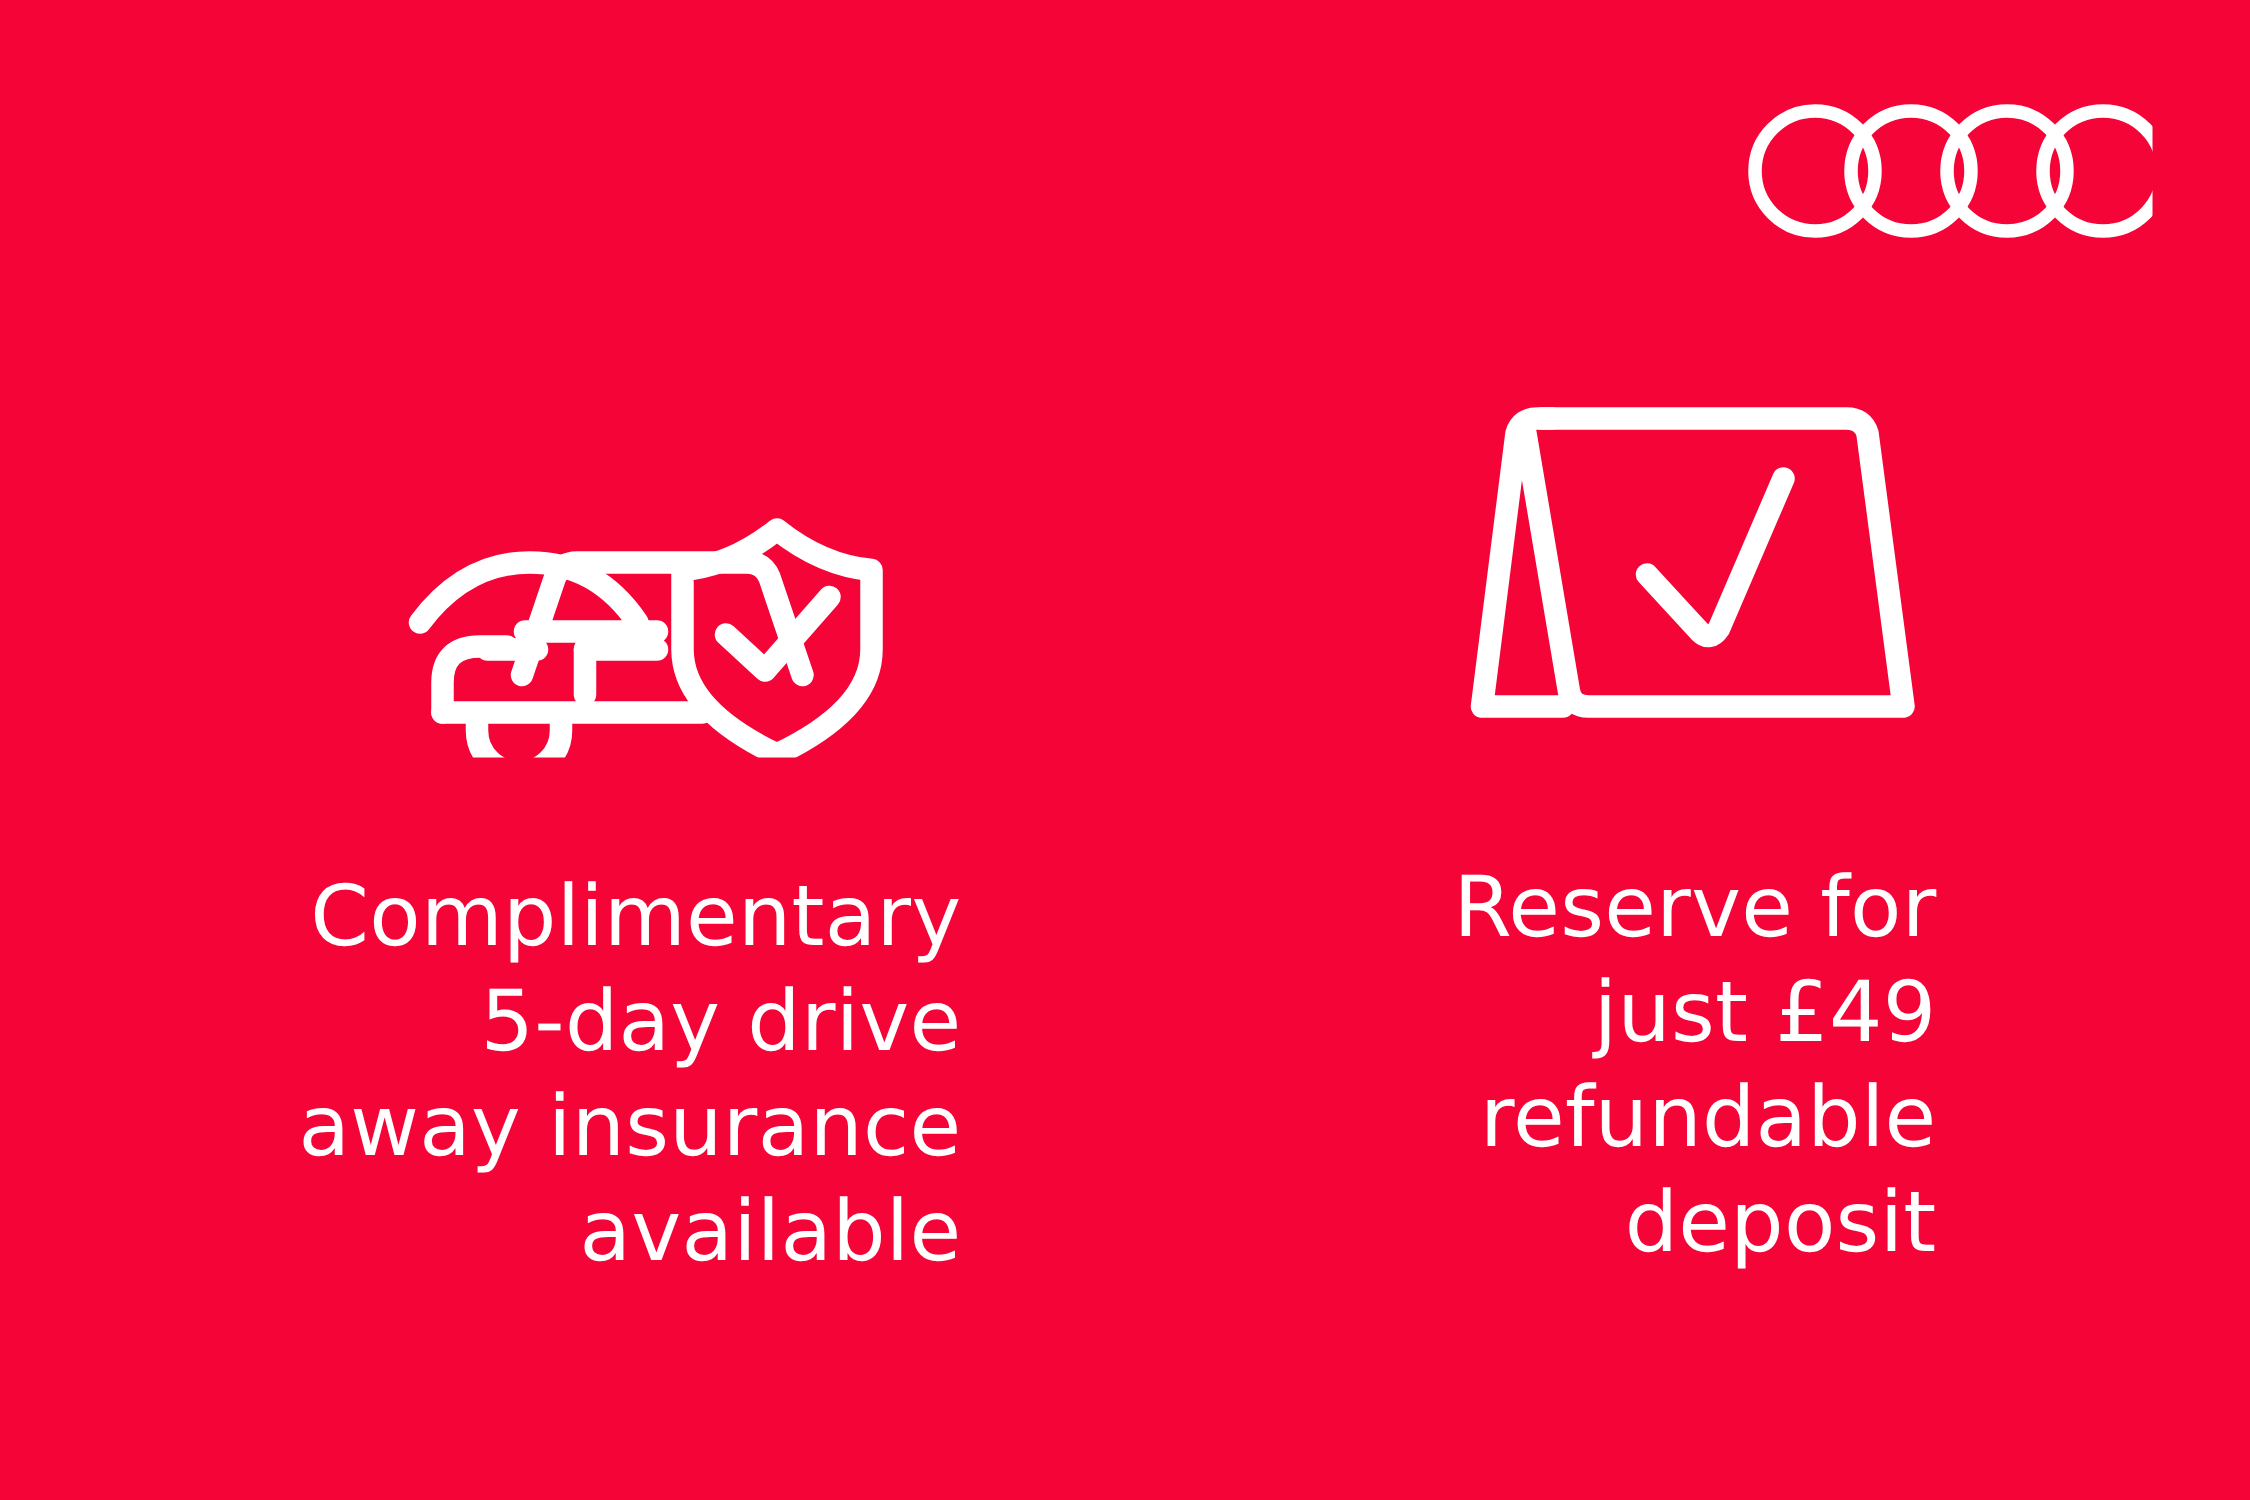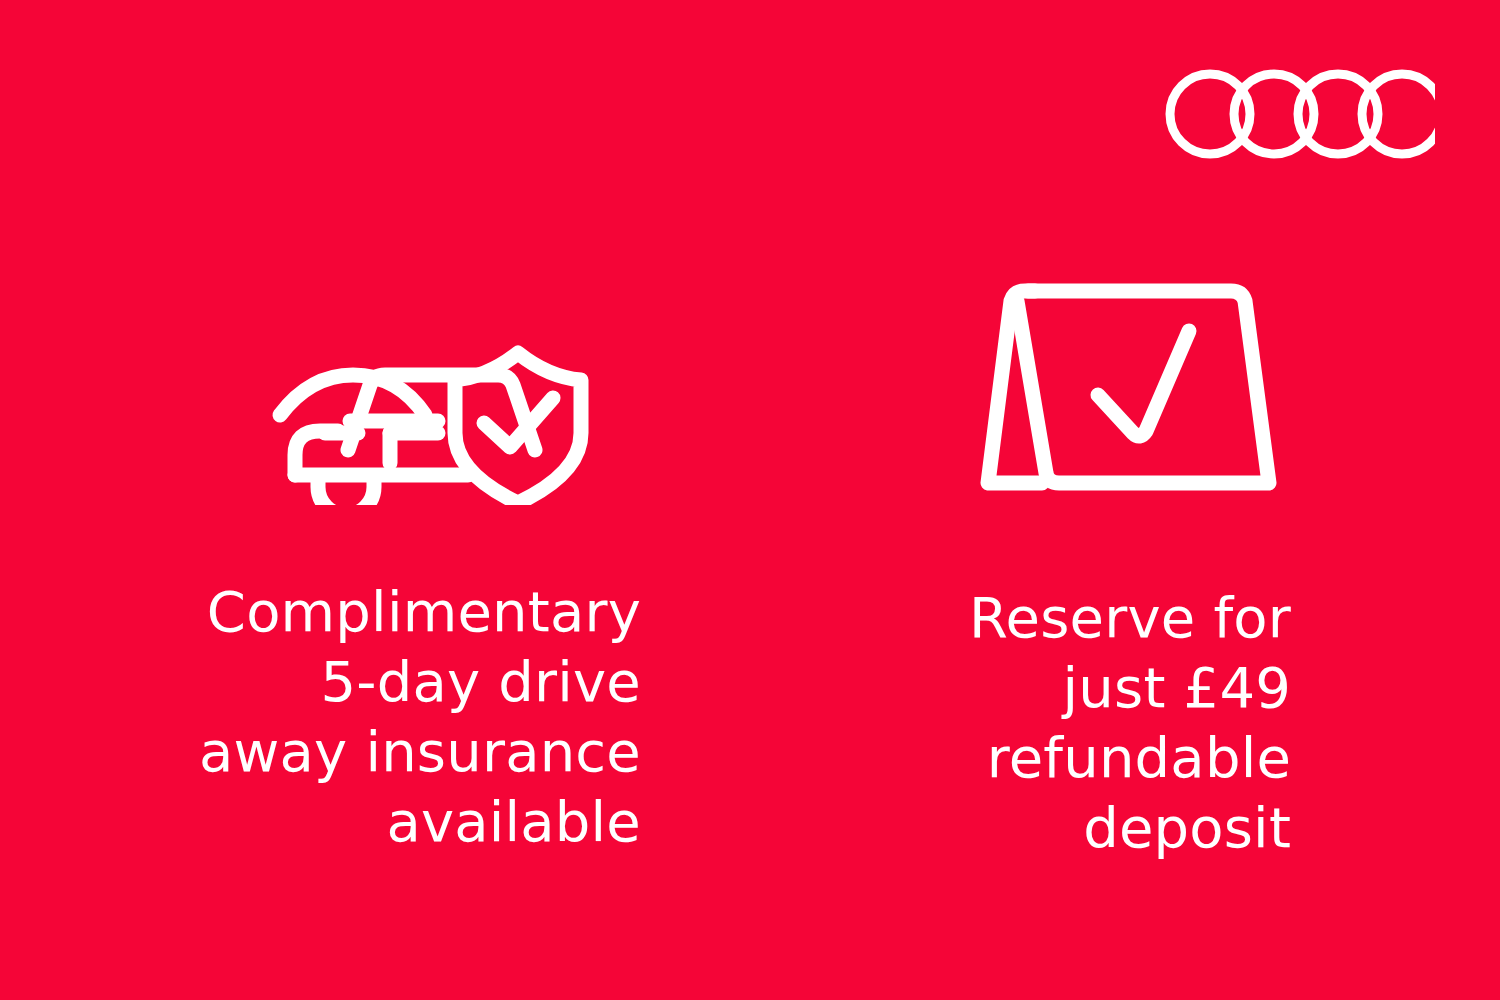--- a/index.html
+++ b/index.html
@@ -37,21 +37,21 @@
     display: flex;
     align-items: flex-start;
   }
   .feature {
     position: absolute;
     display: flex;
     flex-direction: column;
     align-items: center;
   }
   .feature-left  { left: 120px;  top: 255px; width: 600px; }
-  .feature-right { left: 900px;  top: 267px; width: 460px; }
+  .feature-right { left: 900px;  top: 255px; width: 460px; }
 
   .feature-icon {
     display: block;
   }
   .feature-icon svg { display: block; }
 
   .icon-car    { width: 340px; height: 250px; }
   .icon-tent   { width: 300px; height: 240px; }
 
   .feature-caption {

